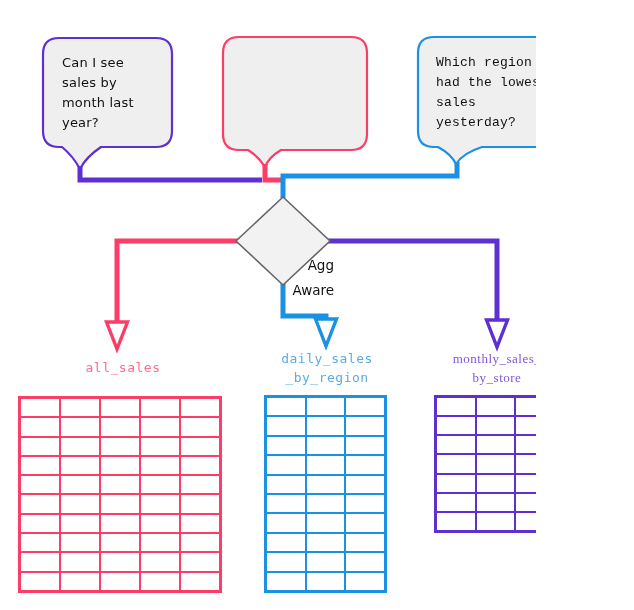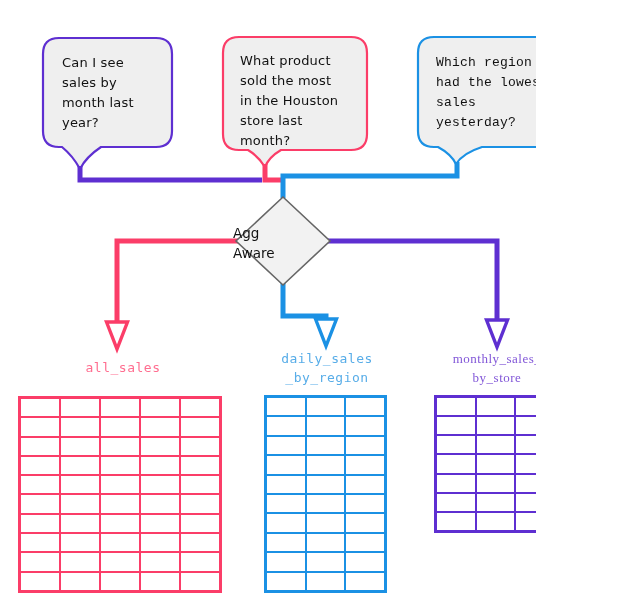--- a/index.html
+++ b/index.html
@@ -11,21 +11,21 @@
   #diagram-svg{position:absolute;left:0;top:0;}
   .bubble-body{fill:var(--bubble_fill);stroke-width:2.2;fill-rule:nonzero;}
   .stroke-purple{stroke:var(--purple);}
   .stroke-pink{stroke:var(--pink);}
   .stroke-blue{stroke:var(--blue);}
   .flow{fill:none;stroke-width:5;stroke-linecap:butt;stroke-linejoin:miter;}
   .arrowhead{fill:#ffffff;stroke-width:3.4;stroke-linejoin:miter;}
   .diamond{fill:var(--diamond_fill);stroke:var(--diamond_border);stroke-width:1.6;}
   .overlay{position:absolute;white-space:pre-line;color:var(--text);}
   .bubble-text{font-size:13px;line-height:20px;letter-spacing:0.2px;}
-  .diamond-text{font-size:13.5px;line-height:20px;text-align:left;}
+  .diamond-text{font-size:13.5px;line-height:25px;text-align:right;margin-top:30px;}
   .table-label{
     font-family:"DejaVu Sans Mono", "Liberation Mono", monospace;
     font-size:13px;line-height:19px;text-align:center;letter-spacing:0.5px;
   }
   .label-pink{color:var(--pink_label);}
   .label-blue{color:var(--blue_label);}
   .label-purple{color:var(--purple_label);}
   .sales-table{
     position:absolute;box-sizing:border-box;display:grid;
     grid-template-columns:repeat(var(--cols),1fr);
@@ -61,25 +61,20 @@
     <path class="flow stroke-purple" d="M316,241 L497,241 L497,321"></path>
     <path class="arrowhead stroke-purple" d="M486.5,320 L497,347 L507.5,320 Z"></path>
 
     <polygon class="diamond" points="283,197 330,241 283,285 236,241"></polygon>
   </svg>
 
   <div class="overlay bubble-text" style="left:62px;top:53px;width:102px;">Can I see
 sales by
 month last
 year?</div>
-  <div class="overlay bubble-text" style="left:240px;top:51px;width:120px;">What product
-sold the most
-in the Houston
-store last
-month?</div>
   <div class="overlay bubble-text" style="left:436px;top:53px;width:130px;font-family:Liberation Mono, monospace;">Which region
 had the lowest
 sales
 yesterday?</div>
 
   <div class="overlay diamond-text" style="left:233px;top:223px;width:101px;">Agg
 Aware</div>
 
   <div class="overlay table-label label-blue" style="left:257px;top:349px;width:140px;">daily_sales
 _by_region</div>

